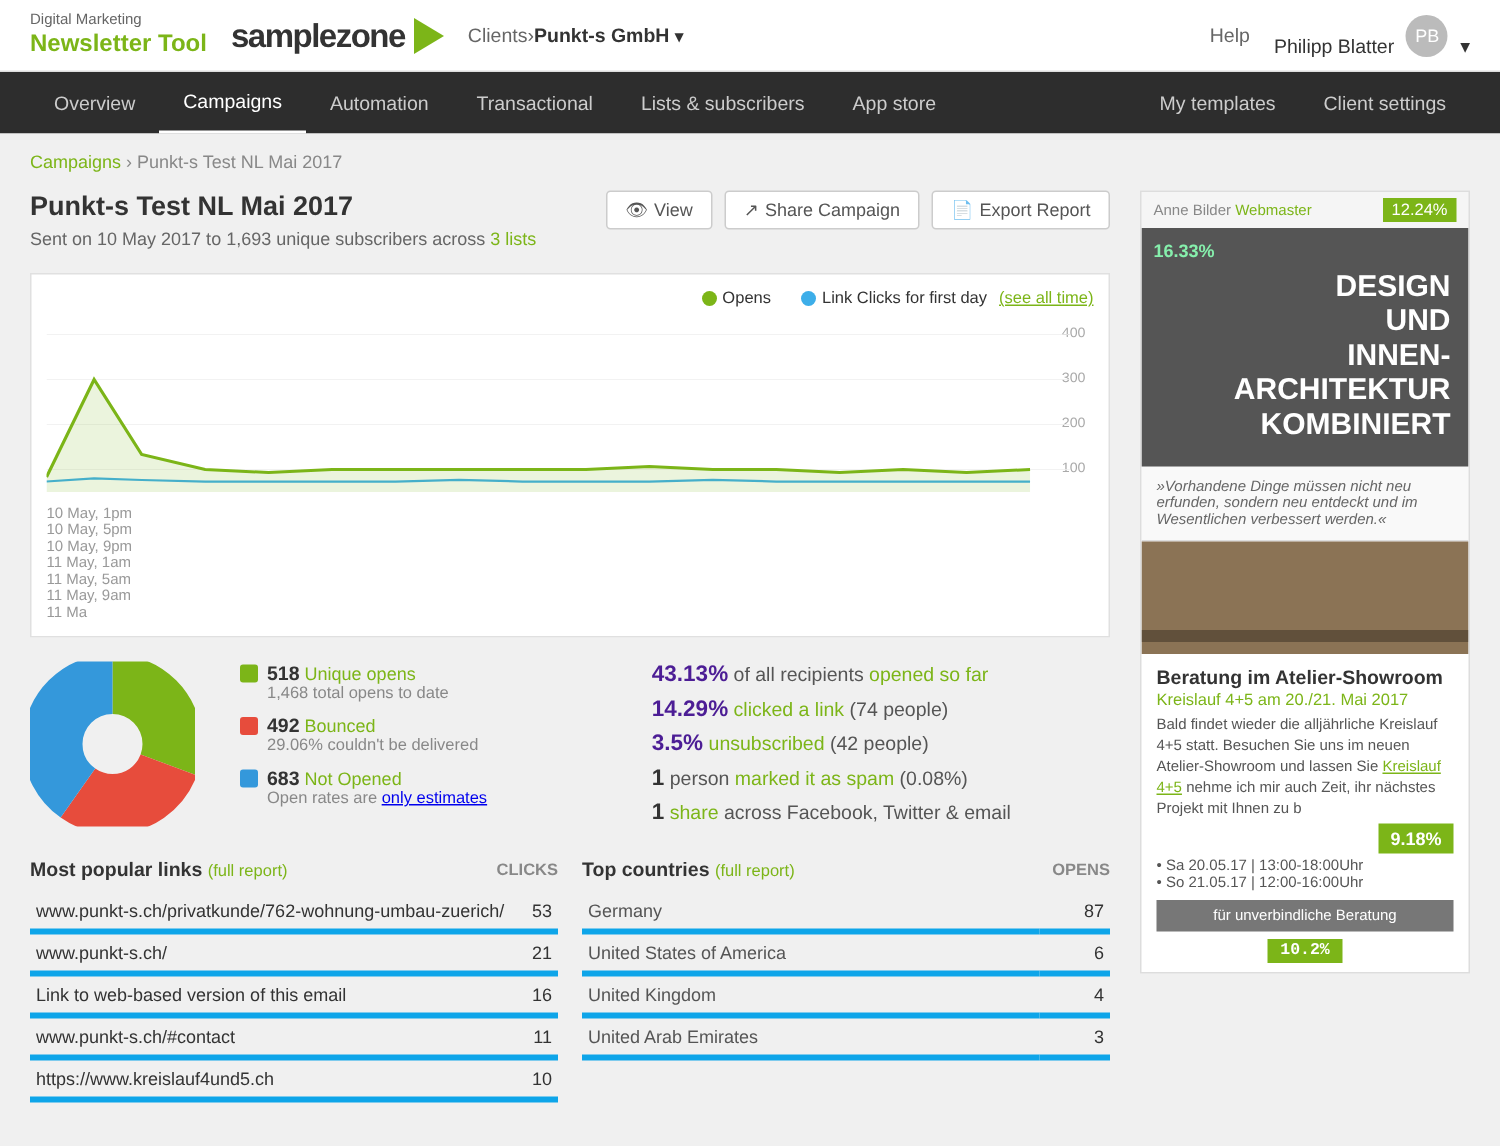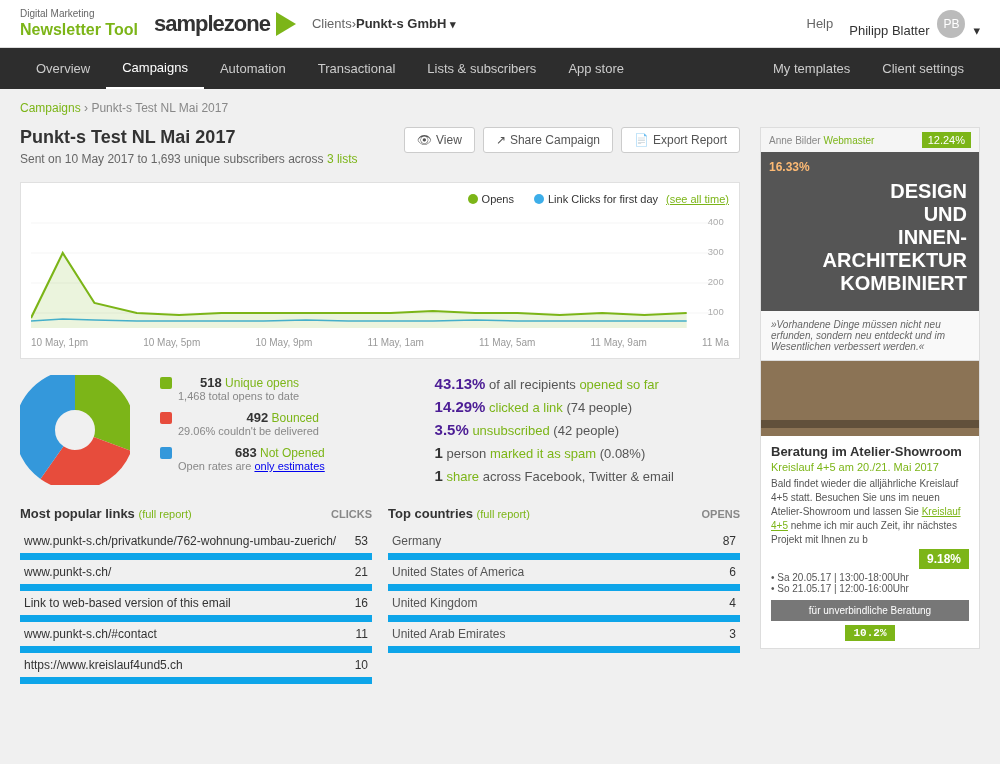--- a/index.html
+++ b/index.html
@@ -41,49 +41,49 @@
     .toolbar { display: flex; gap: 8px; margin-bottom: 12px; justify-content: flex-end; }
     .toolbar-btn { display: flex; align-items: center; gap: 4px; padding: 5px 12px; border: 1px solid #ccc; border-radius: 3px; background: #fff; cursor: pointer; font-size: 12px; color: #555; }
 
     
     .chart-container { background: #fff; border: 1px solid #e0e0e0; padding: 10px; margin-bottom: 16px; }
     .chart-legend { display: flex; gap: 20px; font-size: 11px; margin-bottom: 8px; justify-content: flex-end; }
     .legend-item { display: flex; align-items: center; gap: 4px; }
     .legend-dot { width: 10px; height: 10px; border-radius: 50%; }
     .chart-area { height: 120px; position: relative; }
     .chart-svg { width: 100%; height: 100%; }
-    .chart-labels { display: flex; justify-content: space-between; font-size: 10px; color: #999; margin-top: 4px; }
+    .chart-labels { display: flex; justify-content: space-between; font-size: 10px; color: #999; margin-top: 4px; flex-direction: column; }
 
     
     .stats-row { display: flex; gap: 20px; margin-bottom: 16px; }
     .pie-section { width: 120px; flex-shrink: 0; }
     .pie-svg { width: 110px; height: 110px; }
     .stats-legend { display: flex; flex-direction: column; gap: 8px; flex: 1; }
     .stat-item { display: flex; gap: 6px; align-items: flex-start; }
     .stat-color { width: 12px; height: 12px; border-radius: 2px; margin-top: 2px; flex-shrink: 0; }
-    .stat-label { font-size: 12px; text-align: right; }
+    .stat-label { font-size: 12px; }
     .stat-label strong { font-size: 13px; }
     .stat-label a { color: #7cb518; text-decoration: none; }
     .stat-sub { font-size: 11px; color: #888; }
 
     .stats-right { flex: 1.2; }
     .stat-line { font-size: 13px; margin-bottom: 6px; color: #555; }
     .stat-line a { color: #7cb518; text-decoration: none; }
     .stat-line strong { font-size: 15px; color: #333; }
     .stat-line .pct { color: #4c1d95; font-size: 15px; font-weight: bold; }
 
     
     .tables-row { display: flex; gap: 16px; }
     .table-section { flex: 1; }
     .table-header { display: flex; justify-content: space-between; align-items: center; margin-bottom: 8px; }
     .table-title { font-size: 13px; font-weight: bold; color: #333; }
     .table-title a { font-size: 11px; color: #7cb518; text-decoration: none; font-weight: normal; }
     .table-col-label { font-size: 11px; color: #888; font-weight: bold; }
     table { width: 100%; border-collapse: collapse; font-size: 12px; }
-    td { padding: 5px 4px; border-bottom: 7px solid #0ea5e9; color: #555; }
+    td { padding: 5px 4px; border-bottom: 4px solid #0ea5e9; color: #555; }
     td.num { text-align: right; color: #333; }
     .link-url { color: #333; }
 
     
     .email-preview { background: #f5f5f5; border: 1px solid #ddd; overflow: hidden; }
     .preview-header { padding: 4px 8px; font-size: 10px; color: #888; display: flex; justify-content: space-between; align-items: center; }
     .preview-header a { color: #7cb518; text-decoration: none; font-size: 10px; }
     .preview-badge { background: #7cb518; color: #fff; font-size: 11px; font-weight: normal; padding: 2px 6px; }
   </style>
 </head>
@@ -359,21 +359,21 @@
       <div class="email-preview">
         <div class="preview-header">
           <span>
             <span>Anne Bilder</span>
             <a href="#">Webmaster</a>
           </span>
           <span class="preview-badge">12.24%</span>
         </div>
 
         <div style="background:#555; padding:16px 12px; position:relative; min-height:120px;">
-          <div style="color:#fdba74; font-size:12px; font-weight:bold; position:absolute; top:8px; left:8px;">
+          <div style="color:#86efac; font-size:12px; font-weight:bold; position:absolute; top:8px; left:8px;">
             <span>16.33%</span>
           </div>
           <div style="color:#fff; font-size:20px; font-weight:bold; line-height:1.15; text-align:right; margin-top:12px;">
             DESIGN<br>UND<br>INNEN-<br>ARCHITEKTUR<br>KOMBINIERT
           </div>
         </div>
         <div style="background:#f9f9f9; padding:8px 10px; font-size:10px; color:#666; font-style:italic; border-bottom:1px solid #ddd;">
           <span>»Vorhandene Dinge müssen nicht neu erfunden, sondern neu entdeckt und im Wesentlichen verbessert werden.«</span>
         </div>
 

